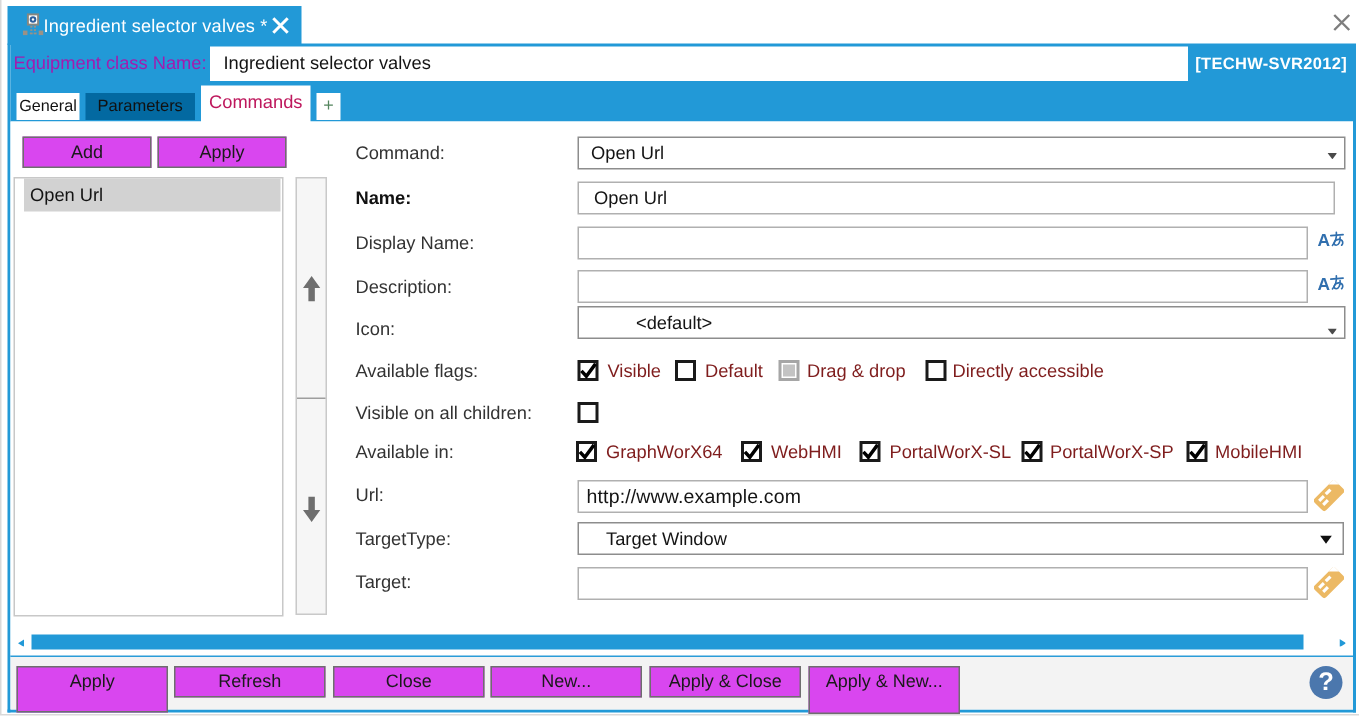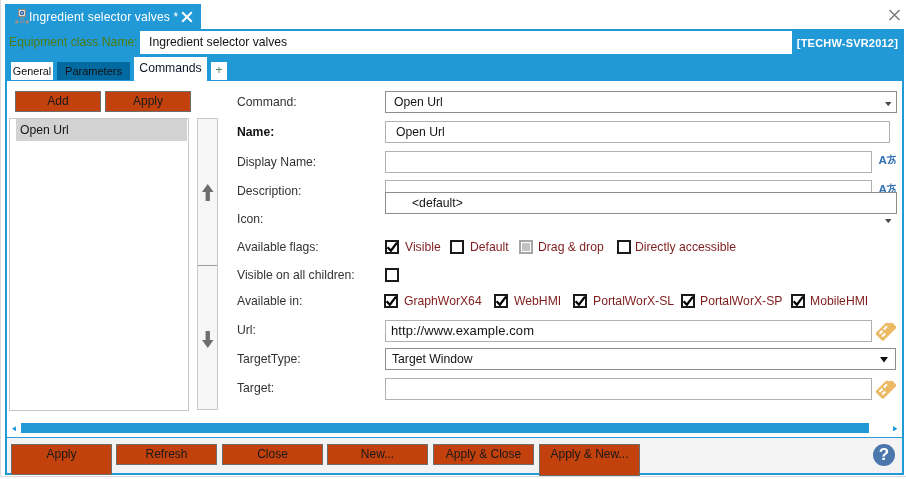--- a/index.html
+++ b/index.html
@@ -6,21 +6,21 @@
   body{width:906px;height:479px;position:relative;overflow:hidden;background:#fff;
        font-family:"Liberation Sans",sans-serif;-webkit-font-smoothing:antialiased}
   .a{position:absolute}
   .blue{background:#2299d7}
   .lbl{font-size:12.2px;color:#333;white-space:nowrap}
   .box{position:absolute;background:#fff;box-sizing:border-box;font-size:12.2px;color:#141414;white-space:nowrap}
   .tb{border:1px solid #b0b0b0}
   .combo{border:1px solid #8d8d8d}
   .cb{position:absolute;width:14px;height:14px;box-sizing:border-box;border:2px solid #1a1a1a;background:#fff}
   .cblbl{position:absolute;font-size:12.2px;color:#7f1d1d;white-space:nowrap}
-  .btn{position:absolute;box-sizing:border-box;border:1px solid #6e6e6e;background:#c2410c;
+  .btn{position:absolute;box-sizing:border-box;border:1px solid #6e6e6e;background:#d946ef;
        font-size:12px;color:#1a1a1a;text-align:center}
 </style>
 </head>
 <body>
 
 <div class="a" style="left:0;top:0;width:1px;height:476px;background:#d9d9d9"></div>
 <div class="a" style="left:0;top:476px;width:906px;height:1px;background:#d9d9d9"></div>
 
 <div class="a" style="left:5px;top:29px;width:899px;height:446px;box-sizing:border-box;border:2px solid #2299d7;border-top:none">
   <div style="height:52px;background:#2299d7"></div>
@@ -47,27 +47,27 @@
 </svg>
 <div class="a" style="left:29px;top:10px;font-size:12.1px;letter-spacing:0.15px;color:#fff;white-space:nowrap">Ingredient selector valves *</div>
 <svg class="a" style="left:180.5px;top:11px" width="12" height="12" viewBox="0 0 12 12">
   <path d="M1.2 1.2 L10.8 10.8 M10.8 1.2 L1.2 10.8" stroke="#fff" stroke-width="2"></path>
 </svg>
 
 <svg class="a" style="left:888px;top:9px" width="13" height="12" viewBox="0 0 13 12">
   <path d="M1.5 1 L11.5 11 M11.5 1 L1.5 11" stroke="#7e7e7e" stroke-width="1.6"></path>
 </svg>
 
-<div class="a" style="left:9px;top:35px;font-size:12.2px;color:#4d7c0f;white-space:nowrap">Equipment class Name:</div>
+<div class="a" style="left:9px;top:35px;font-size:12.2px;color:#a21caf;white-space:nowrap">Equipment class Name:</div>
 <div class="box" style="left:140px;top:31px;width:652px;height:23px;line-height:23px;padding-left:9px">Ingredient selector valves</div>
 <div class="a" style="right:8px;top:36.5px;font-size:11px;font-weight:bold;letter-spacing:0.2px;color:#fff;white-space:nowrap">[TECHW-SVR2012]</div>
 
 <div class="a" style="left:11px;top:62px;width:42px;height:18px;background:#fff;font-size:10.8px;color:#111;text-align:center;line-height:18px">General</div>
 <div class="a" style="left:57px;top:62px;width:73px;height:18px;background:#0369a1;font-size:11px;color:#111;text-align:center;line-height:18px">Parameters</div>
-<div class="a" style="left:134px;top:57px;width:73px;height:25px;background:#fff;font-size:12.2px;color:#0f172a;text-align:center;line-height:23px">Commands</div>
+<div class="a" style="left:134px;top:57px;width:73px;height:25px;background:#fff;font-size:12.2px;color:#be185d;text-align:center;line-height:23px">Commands</div>
 <div class="a" style="left:211px;top:62px;width:16px;height:18px;background:#fff;font-size:12px;color:#54855e;text-align:center;line-height:17px">+</div>
 
 <div class="btn" style="left:15px;top:91px;width:86px;height:21px;line-height:19px">Add</div>
 <div class="btn" style="left:105px;top:91px;width:86px;height:21px;line-height:19px">Apply</div>
 
 <div class="a" style="left:9px;top:118px;width:180px;height:293px;box-sizing:border-box;border:1px solid #c8c8c8;background:#fff"></div>
 <div class="a" style="left:16px;top:119px;width:171px;height:22px;background:#d2d2d2;font-size:12.2px;color:#141414;line-height:22px;padding-left:4px;box-sizing:border-box">Open Url</div>
 
 <div class="a" style="left:197px;top:118px;width:21px;height:292px;box-sizing:border-box;border:1px solid #c9c9c9;background:#f6f6f6"></div>
 <div class="a" style="left:198px;top:265px;width:19px;height:1px;background:#9e9e9e"></div>
@@ -110,21 +110,21 @@
 <div class="box tb" style="left:385px;top:180px;width:487px;height:22px"></div>
 <svg class="a" style="left:876px;top:180px" width="22" height="15" viewBox="0 0 22 15">
   <text x="2.4" y="13" font-family="Liberation Sans, sans-serif" font-size="11.6" font-weight="bold" fill="#306fae">A</text>
   <g stroke="#306fae" stroke-width="1.1" fill="none" stroke-linecap="round">
     <path d="M11.2 6.1 L19.4 5.4"></path>
     <path d="M14.9 3.9 C15.2 6.5,14.4 10.0,12.3 12.6"></path>
     <path d="M17.4 7.1 C17.7 9.7,16.6 12.6,14.7 12.5 C13.3 12.4,13.0 10.9,14.0 9.7 C15.2 8.3,17.7 8.2,18.7 9.4 C19.5 10.4,19.2 11.9,18.4 12.5"></path>
   </g>
 </svg>
 
-<div class="box combo" style="left:385px;top:192px;width:512px;height:22px;line-height:20px;padding-left:26px">&lt;default&gt;</div>
+<div class="box combo" style="left:385px;top:204px;width:512px;height:22px;line-height:20px;padding-left:38px">&lt;default&gt;</div>
 <svg class="a" style="left:884.5px;top:219px" width="6.5" height="4.2" viewBox="0 0 6.5 4.2">
     <path d="M0 0 H6.5 L3.25 4.2 Z" fill="#4a4a4a"></path>
   </svg>
 
 <div class="cb" style="left:385px;top:240px"></div>
 <svg class="a" style="left:386px;top:241px" width="12" height="12" viewBox="0 0 12 12">
     <path d="M1.6 6.2 L4.9 9.8 L11 1.6" stroke="#000" stroke-width="2.3" fill="none"></path>
   </svg>
 <div class="cblbl" style="left:405px;top:240px">Visible</div>
 <div class="cb" style="left:450px;top:240px"></div>
@@ -168,21 +168,21 @@
 <svg class="a" style="left:876px;top:320px" width="20" height="21" viewBox="0 0 20 21">
   <g transform="rotate(-45 10 10.5)">
     <rect x="0" y="5" width="20" height="11" rx="2" fill="#ecb964"></rect>
     <rect x="3" y="7.2" width="4.4" height="2.1" fill="#fff"></rect>
     <rect x="3" y="11" width="4.4" height="2.1" fill="#fff"></rect>
     <rect x="9.2" y="7.2" width="4.4" height="2.1" fill="#fff"></rect>
     <path d="M15 5 L20 10 L20 5 Z" fill="#fff"></path>
   </g>
 </svg>
 
-<div class="box combo" style="left:385px;top:348px;width:511px;height:22px;line-height:20px;padding-left:6px">Target Window</div>
+<div class="box combo" style="left:385px;top:348px;width:511px;height:22px;line-height:20px;padding-left:18px">Target Window</div>
 <svg class="a" style="left:879.5px;top:357px" width="8" height="5.5" viewBox="0 0 8 5.5">
     <path d="M0 0 H8 L4 5.5 Z" fill="#0f0f0f"></path>
   </svg>
 
 <div class="box tb" style="left:385px;top:378px;width:487px;height:22px"></div>
 <svg class="a" style="left:876px;top:378px" width="20" height="21" viewBox="0 0 20 21">
   <g transform="rotate(-45 10 10.5)">
     <rect x="0" y="5" width="20" height="11" rx="2" fill="#ecb964"></rect>
     <rect x="3" y="7.2" width="4.4" height="2.1" fill="#fff"></rect>
     <rect x="3" y="11" width="4.4" height="2.1" fill="#fff"></rect>

